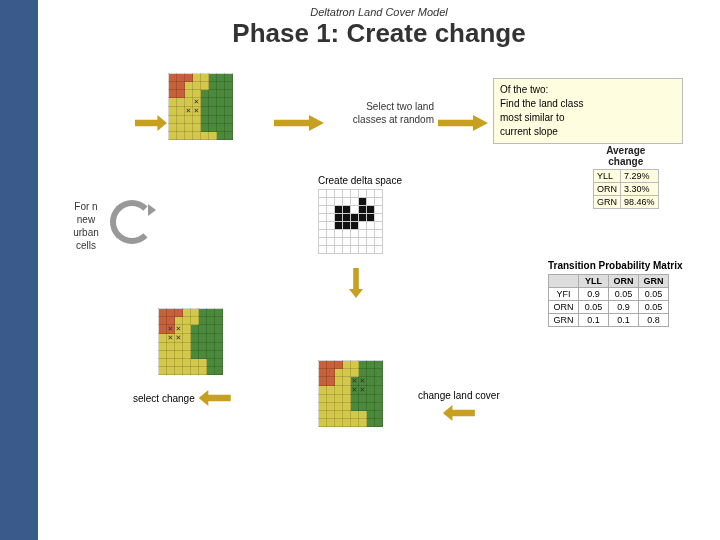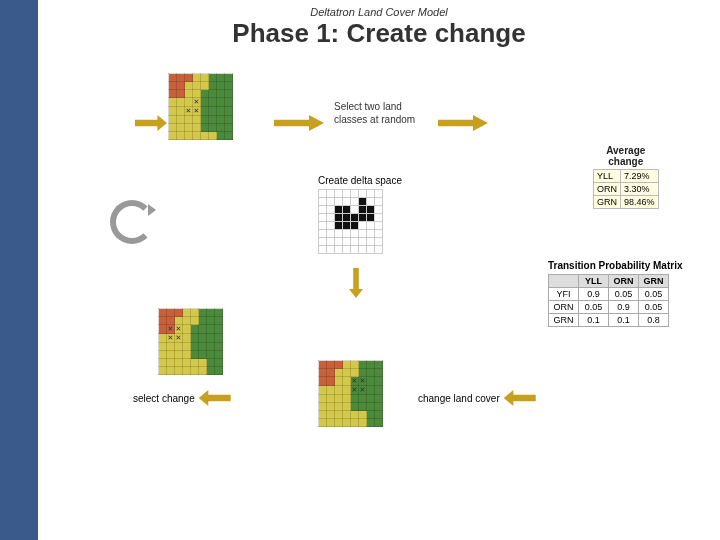--- a/index.html
+++ b/index.html
@@ -256,29 +256,35 @@
           <td style="width:8px;height:8px;background:#4a8a3a;border:0.5px solid rgba(0,0,0,0.15);"></td>
         </tr>
       </tbody>
         </table>
     </div>
 
     <div class="section" style="left:236px; top:115px;">
       <div class="arrow-right" style="width:50px;"></div>
     </div>
 
-    <div class="section flow-label" style="left:296px; top:100px; width:100px; text-align:left;">
+    <div class="section flow-label" style="left:296px; top:100px; width:100px; text-align:right;">
       <span style="white-space:pre-line; font-size:10px;">Select two land
 classes at random</span>
     </div>
 
     <div class="section" style="left:400px; top:115px;">
       <div class="arrow-right" style="width:50px;"></div>
     </div>
 
+    <div class="section info-box" style="left:455px; top:78px; width:190px; font-size:10px;">
+      <span style="white-space:pre-line;">Of the two:
+Find the land class
+most similar to
+current slope</span>
+    </div>
 
     <div class="section" style="left:555px; top:145px;">
       <div class="section-title" style="white-space:pre-line; font-size:10px; font-weight:bold;">Average
 change</div>
       <table class="slope-table">
         <tbody>
             <tr>
           <td>YLL</td>
           <td>7.29%</td>
         </tr>
@@ -287,20 +293,26 @@
           <td>3.30%</td>
         </tr>
         <tr>
           <td>GRN</td>
           <td>98.46%</td>
         </tr>
       </tbody>
         </table>
     </div>
 
+    <div class="section flow-label" style="left:8px; top:200px; width:80px;">
+      <span style="white-space:pre-line; font-size:10px;">For n
+new
+urban
+cells</span>
+    </div>
 
     <div class="section" style="left:72px; top:200px;">
       <div class="loop-arrow"></div>
     </div>
 
     <div class="section" style="left:280px; top:175px;">
       <div style="font-size:10px; text-align:center; margin-bottom:3px;">Create delta space</div>
 
       <table style="border-collapse:collapse;">
         <tbody>
@@ -594,21 +606,21 @@
           <td style="width:8px;height:8px;background:#d4c84a;border:0.5px solid rgba(0,0,0,0.15);"></td>
           <td style="width:8px;height:8px;background:#d4c84a;border:0.5px solid rgba(0,0,0,0.15);"></td>
           <td style="width:8px;height:8px;background:#d4c84a;border:0.5px solid rgba(0,0,0,0.15);"></td>
           <td style="width:8px;height:8px;background:#4a8a3a;border:0.5px solid rgba(0,0,0,0.15);"></td>
           <td style="width:8px;height:8px;background:#4a8a3a;border:0.5px solid rgba(0,0,0,0.15);"></td>
         </tr>
       </tbody>
         </table>
     </div>
 
-    <div class="section" style="left:380px; top:390px; display:flex; align-items:center; gap:4px;">
+    <div class="section" style="left:380px; top:390px; display:flex; align-items:center; gap:4px;flex-direction:column;">
       <div style="font-size:10px; text-align:center;">change
 land cover</div>
       <div class="arrow-left" style="width:32px;"></div>
     </div>
 
 
     <div class="section" style="left:311px; top:268px;">
       <div class="arrow-down" style="height:30px; width:14px;"></div>
     </div>
 

